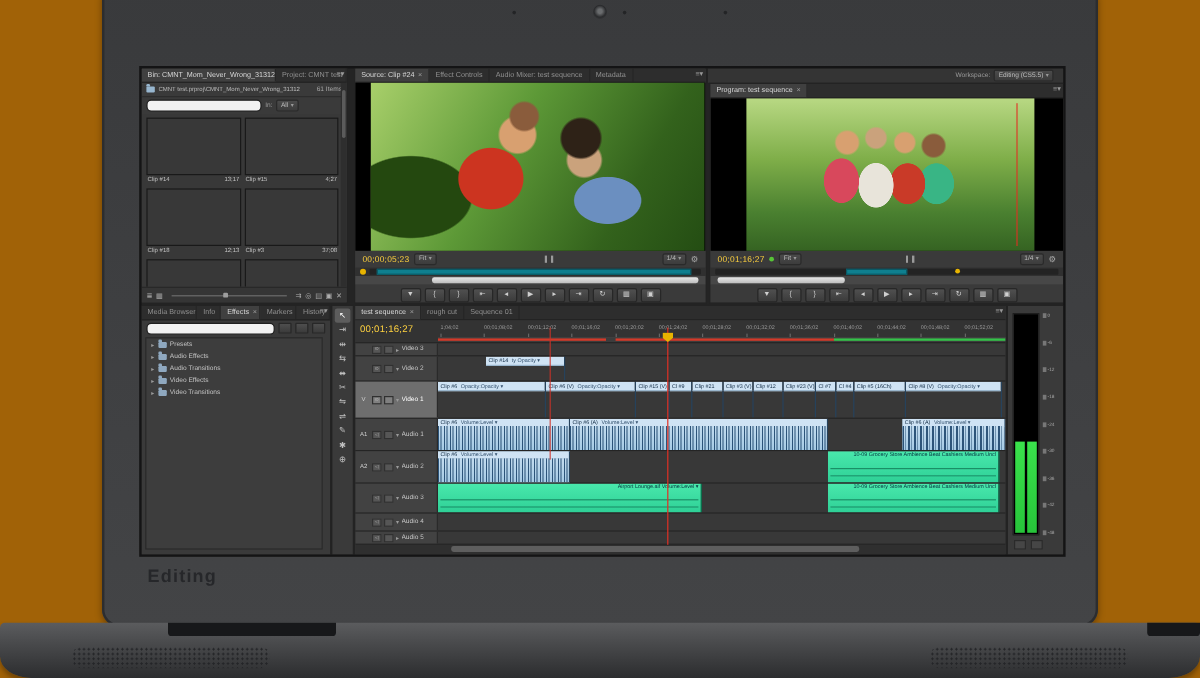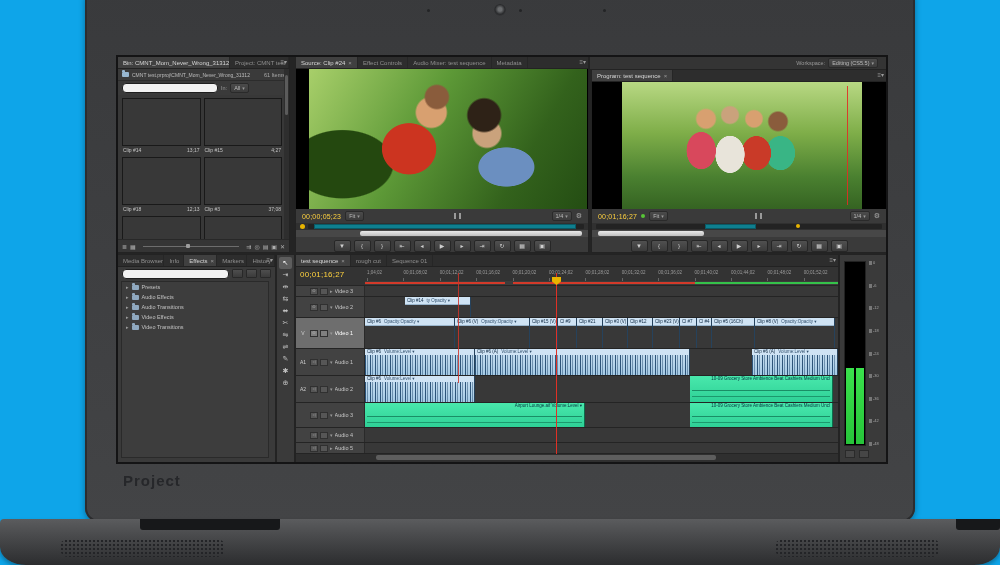--- a/index.html
+++ b/index.html
@@ -1,17 +1,17 @@
 <!DOCTYPE html>
 <html><head>
 <meta charset="utf-8">
 <style>
   html,body{margin:0;padding:0;background:#fff;width:1000px;height:565px;overflow:hidden;
     font-family:"Liberation Sans", sans-serif;-webkit-font-smoothing:antialiased;}
-  .stage{position:relative;width:1000px;height:565px;background:#0ea5e9;}
+  .stage{position:relative;width:1000px;height:565px;background:#a16207;}
   
   .lid{position:absolute;left:85px;top:-14px;width:830px;height:536px;background:linear-gradient(180deg,#393a3c,#434446);
     border-radius:14px;box-shadow:inset 0 0 0 2px #2c2d2f, 0 2px 6px rgba(0,0,0,.35);}
   .webcam{position:absolute;left:50%;top:18px;width:12px;height:12px;margin-left:-6px;border-radius:50%;
     background:radial-gradient(circle at 50% 45%,#6a6c6e 0 20%,#2a2b2d 55%,#47484a 100%);}
   .micdot{position:absolute;top:23px;width:3px;height:3px;border-radius:50%;background:#232426;}
   .md1{left:434px}.md2{left:518px}.md3{left:342px}
   .screen{position:absolute;left:33px;top:71px;width:768px;height:405px;background:#242424;overflow:hidden;
     box-shadow:0 0 0 2px #141415;}
   .brand{position:absolute;left:38px;top:486px;color:#26272a;font-size:15px;letter-spacing:1px;font-weight:600;}
@@ -725,21 +725,21 @@
             <span>-48</span>
           </div>
         <div class="meterbtns">
           <span></span>
           <span></span>
         </div>
       </div>
 
     </div>
 
-    <div class="brand">Project</div>
+    <div class="brand">Editing</div>
   </div>
 
   <div class="base">
     <div class="hinge hl"></div>
     <div class="hinge hr"></div>
     <div class="grille gl"></div>
     <div class="grille gr"></div>
   </div>
 </div>
 

